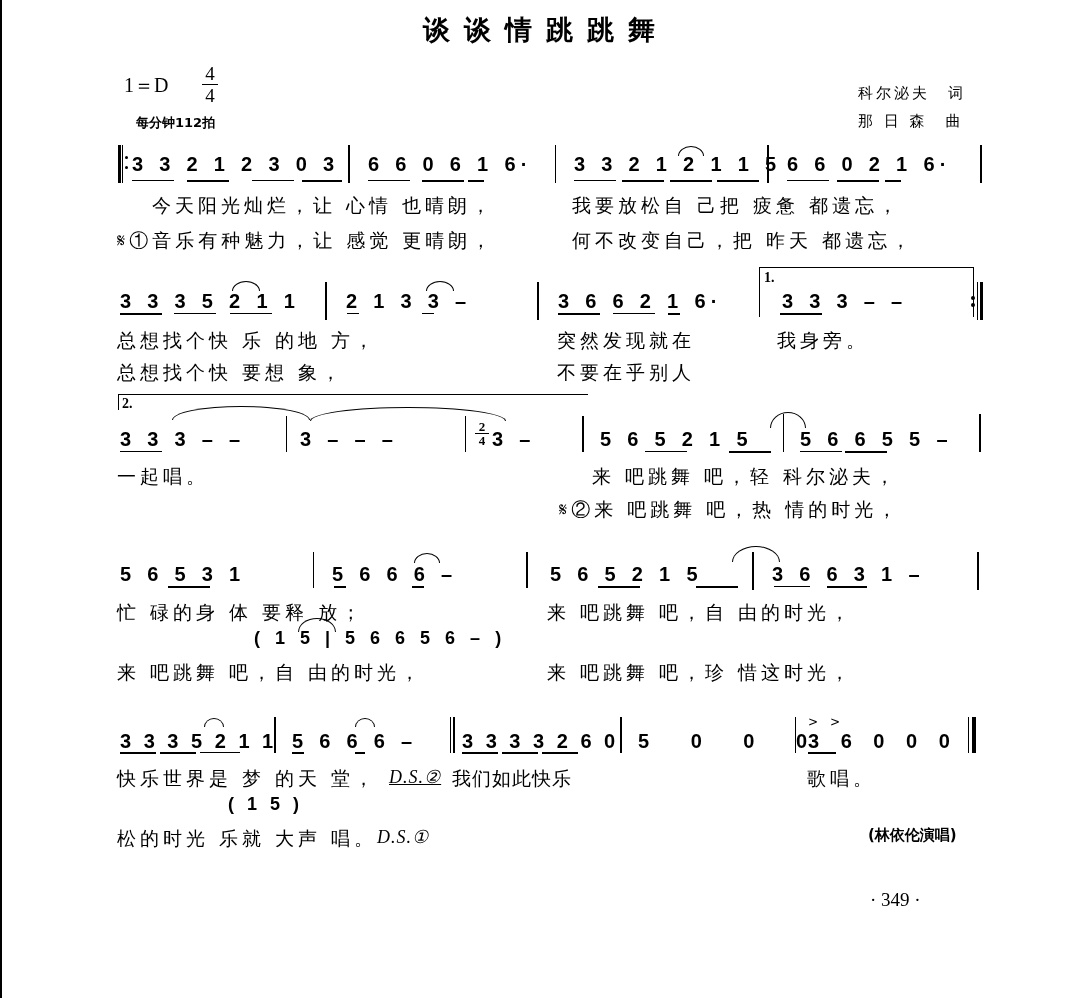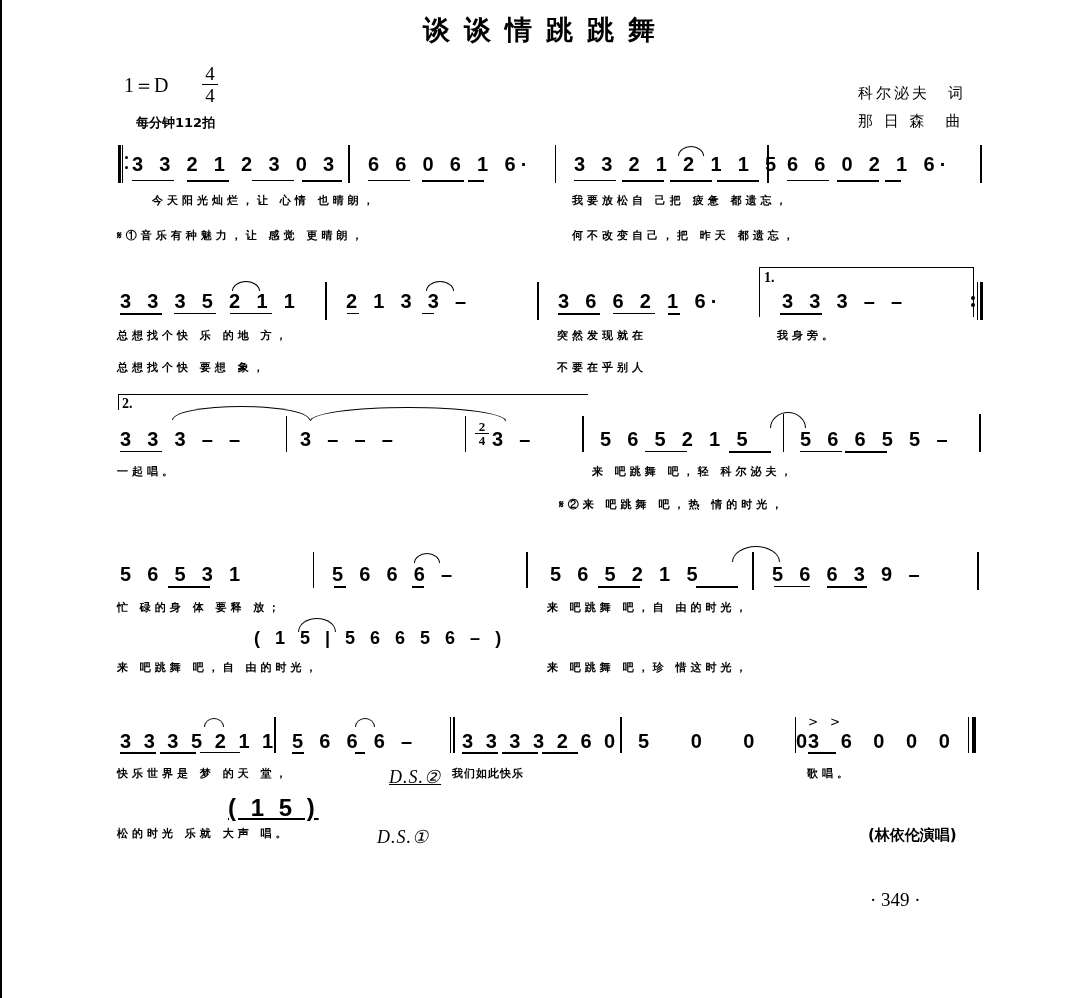--- a/index.html
+++ b/index.html
@@ -9,21 +9,21 @@
   .abs { position:absolute; white-space:nowrap; }
   .title { left:0; width:1088px; top:12px; text-align:center; font-size:27px; letter-spacing:14px; font-weight:bold; }
   .key { left:122px; top:72px; font-size:20px; font-family:"Liberation Serif", serif; }
   .ts { left:200px; top:64px; width:16px; text-align:center; font-family:"Liberation Serif", serif; font-size:19px; line-height:19px; }
   .ts .bar { border-top:1px solid #000; margin:1px 0; }
   .tempo { left:134px; top:114px; font-size:13px; font-weight:bold; font-family:"DejaVu Sans", sans-serif; }
   .credit { font-size:15px; letter-spacing:3px; }
   .credit1 { left:856px; top:84px; }
   .credit2 { left:856px; top:112px; }
   .notes { font-family:"Liberation Sans", sans-serif; font-weight:bold; font-size:20px; }
-  .lyr { font-size:11px; letter-spacing:4px; font-family:"DejaVu Serif", serif;font-weight:bold; }
+  .lyr { font-size:19px; letter-spacing:4px; font-family:"DejaVu Serif", serif; }
   .bl { position:absolute; background:#000; width:2px; }
   .ul { position:absolute; height:2px; background:#000; }
   .dot { position:absolute; width:3px; height:3px; background:#000; border-radius:50%; }
   .slur { position:absolute; border:1.5px solid #000; border-bottom:none; border-radius:50% 50% 0 0 / 100% 100% 0 0; }
   .bracket { position:absolute; border-top:1.5px solid #000; }
   .footer-credit { left:866px; top:826px; font-size:15px; font-weight:bold; font-family:"DejaVu Sans", sans-serif; }
   .pageno { left:868px; top:889px; font-size:19px; font-family:"Liberation Serif", serif; }
   .ds { font-style:italic; font-family:"Liberation Serif", serif; font-size:18px; letter-spacing:1px; }
 </style>
 </head>
@@ -141,21 +141,21 @@
 
   <div>
     <div class="abs notes" style="left:118px;top:563px;letter-spacing:5.3px;">5  6 5 3  1</div>
     <div class="bl" style="left:311px;top:552px;height:36px;width:1px;"></div>
     <div class="abs notes" style="left:330px;top:563px;letter-spacing:5.3px;">5 6  6 6  –</div>
     <div class="slur" style="left:412px;top:553px;width:26px;height:10px;"></div>
     <div class="bl" style="left:524px;top:552px;height:36px;"></div>
     <div class="abs notes" style="left:548px;top:563px;letter-spacing:5.3px;">5  6 5 2  1 5</div>
     <div class="slur" style="left:730px;top:546px;width:48px;height:16px;"></div>
     <div class="bl" style="left:750px;top:552px;height:38px;"></div>
-    <div class="abs notes" style="left:770px;top:563px;letter-spacing:5.3px;">5 6 6 3 9  –</div>
+    <div class="abs notes" style="left:770px;top:563px;letter-spacing:5.3px;">3 6 6 3 1  –</div>
     <div class="bl" style="left:975px;top:552px;height:38px;"></div>
     <div class="ul" style="left:166px;top:586px;width:42px;"></div>
     <div class="ul" style="left:332px;top:586px;width:12px;"></div>
     <div class="ul" style="left:410px;top:586px;width:12px;"></div>
     <div class="ul" style="left:596px;top:586px;width:42px;"></div>
     <div class="ul" style="left:694px;top:586px;width:42px;"></div>
     <div class="ul" style="left:772px;top:586px;width:36px;height:1px;"></div>
     <div class="ul" style="left:825px;top:586px;width:40px;"></div>
     <div class="abs lyr" style="left:115px;top:600px;">忙 碌的身 体  要释 放；</div>
     <div class="abs lyr" style="left:545px;top:600px;">来 吧跳舞 吧，自  由的时光，</div>
@@ -187,20 +187,20 @@
     <div class="ul" style="left:290px;top:752px;width:12px;"></div>
     <div class="ul" style="left:353px;top:752px;width:10px;"></div>
     <div class="ul" style="left:460px;top:752px;width:36px;"></div>
     <div class="ul" style="left:500px;top:752px;width:36px;"></div>
     <div class="ul" style="left:540px;top:752px;width:36px;"></div>
     <div class="ul" style="left:806px;top:752px;width:28px;"></div>
     <div class="abs lyr" style="left:115px;top:766px;">快乐世界是 梦  的天 堂，</div>
     <div class="abs ds" style="left:387px;top:766px;text-decoration:underline;">D.S.②</div>
     <div class="abs lyr" style="left:450px;top:766px;letter-spacing:1px;">我们如此快乐</div>
     <div class="abs lyr" style="left:805px;top:766px;">歌唱。</div>
-    <div class="abs notes" style="left:226px;top:794px;font-size:24px;letter-spacing:4px;text-decoration:underline;">( 1 5 )</div>
+    <div class="abs notes" style="left:226px;top:794px;font-size:18px;letter-spacing:4px;">( 1 5 )</div>
     <div class="abs lyr" style="left:115px;top:826px;">松的时光 乐就 大声  唱。</div>
     <div class="abs ds" style="left:375px;top:826px;">D.S.①</div>
   </div>
 
   <div class="abs footer-credit">(林依伦演唱)</div>
   <div class="abs pageno">· 349 ·</div>
 </div>
 
 </body></html>

